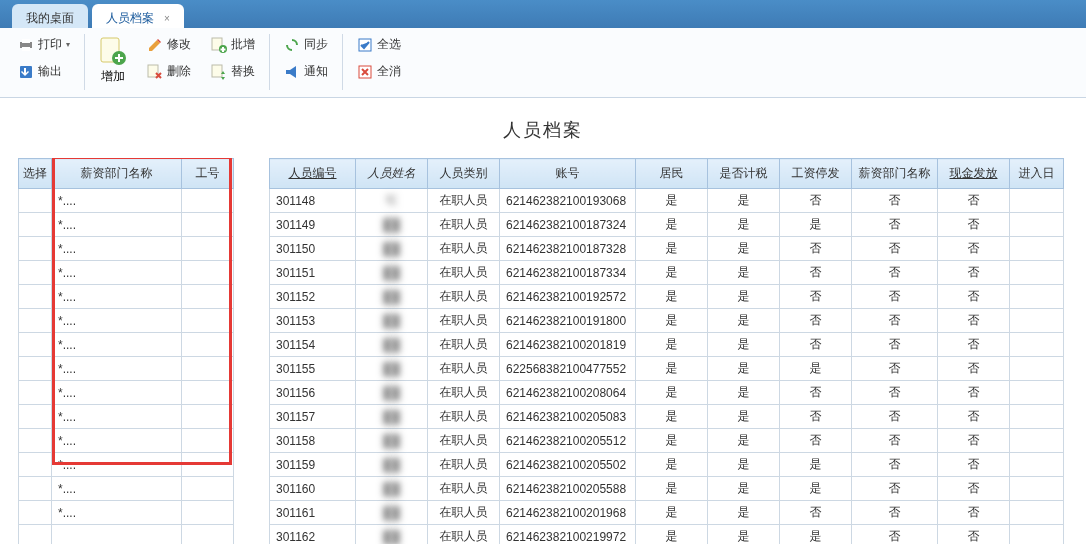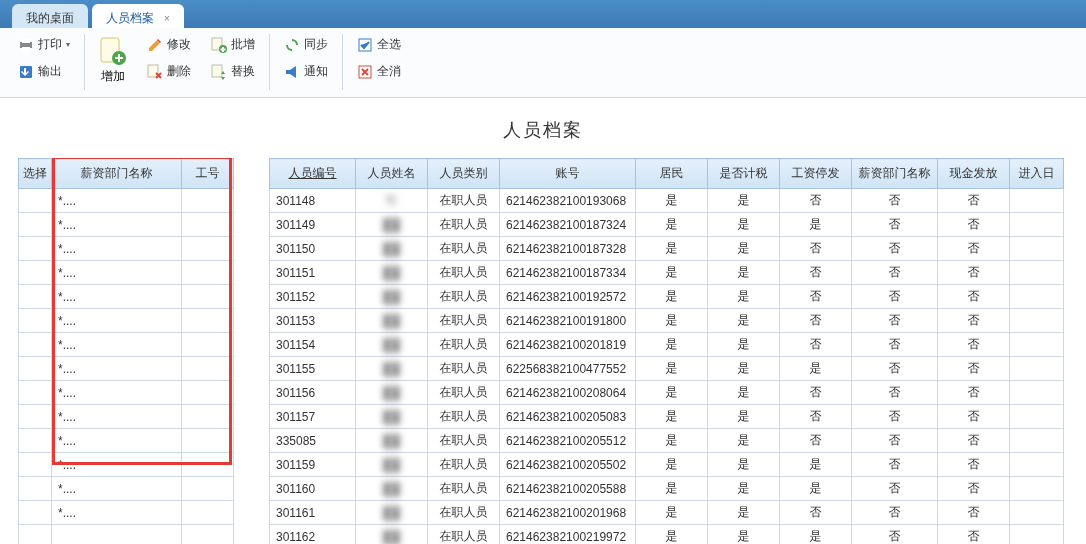--- a/index.html
+++ b/index.html
@@ -31,28 +31,28 @@
 .grid td.blur { color: transparent; text-shadow: 0 0 6px rgba(120,120,120,0.8); }
 
 .highlight-box { position: absolute; border: 3px solid #e53935; pointer-events: none; top: -2px; left: 52px; width: 180px; height: 309px; z-index: 5; }
 
 .col-select { width: 32px; }
 .col-dept { width: 130px; }
 .col-gh { width: 52px; font-family: Liberation Mono, monospace; }
 .col-spacer { width: 36px; background:#fff !important; border-top:none !important; border-bottom:none !important; }
 .grid th.col-spacer { background:#fff; border-color:transparent #a7c2de transparent transparent; }
 .col-id { width: 86px; text-decoration: underline; }
-.col-name { width: 72px; }
+.col-name { width: 72px; font-style: italic; }
 .col-type { width: 72px; }
 .col-acct { width: 136px; }
 .col-res { width: 72px; }
 .col-tax { width: 72px; }
 .col-pay { width: 72px; }
 .col-piece { width: 86px; }
-.col-cash { width: 72px; }
+.col-cash { width: 72px; text-decoration: underline; }
 .col-enter { width: 54px; }
 
 
 .svg-blue { fill:#3a7bc8; }
 .svg-green { fill:#4ca54c; }
 .svg-red { fill:#d94b3d; }
 .svg-orange { fill:#e9a03c; }
 .svg-gray { fill:#888; }
 </style>
 </head>
@@ -368,21 +368,21 @@
               <td>否</td>
               <td>否</td>
               <td>否</td>
               <td></td>
             </tr>
             <tr>
               <td></td>
               <td class="left">*....</td>
               <td></td>
               <td class="col-spacer" style="border-left:none;border-right:1px solid #cdd8e3;background:#fff;"></td>
-              <td class="left">335085</td>
+              <td class="left">301158</td>
               <td class="blur">██</td>
               <td>在职人员</td>
               <td class="left">621462382100205512</td>
               <td>是</td>
               <td>是</td>
               <td>否</td>
               <td>否</td>
               <td>否</td>
               <td></td>
             </tr>

